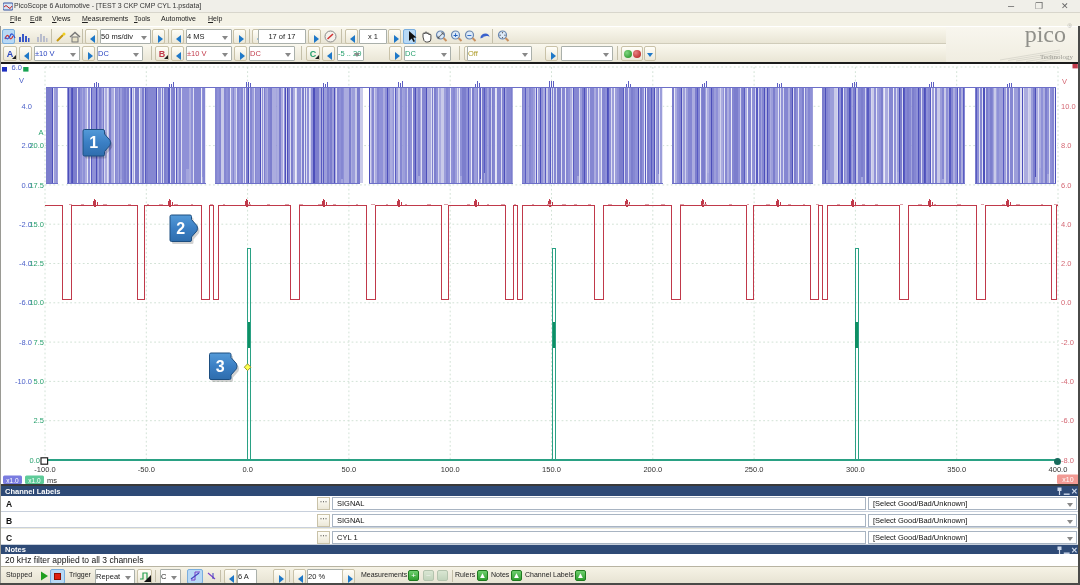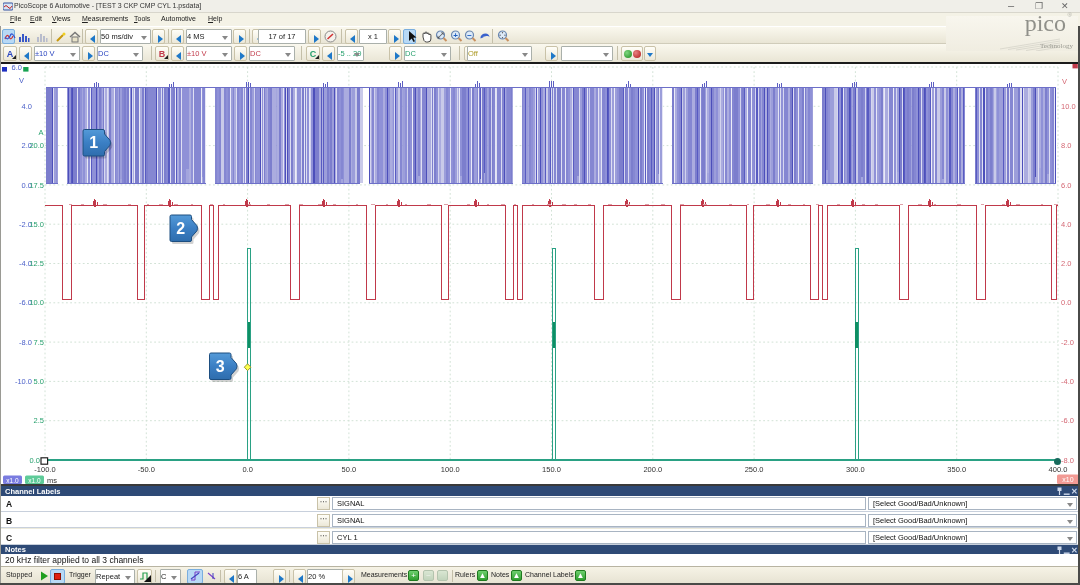--- a/index.html
+++ b/index.html
@@ -219,21 +219,21 @@
     </div>
     <div class="sep" style="left:617px"></div>
     <div class="btn fr" style="left:621px;width:22px">
       <span class="dots" style="left:2px;background:radial-gradient(circle at 35% 35%,#7fd67f,#1d8a1d)"></span>
       <span class="dots" style="left:10.5px;background:radial-gradient(circle at 35% 35%,#e88080,#b01818)"></span>
     </div>
     <div class="btn fr" style="left:644px;width:12px">
       <span class="caret" style="border-top-color:#1e78c8;right:2.5px"></span>
     </div>
   </div>
-<div style="position:absolute;left:946px;top:16px;width:132px;height:35px;background:linear-gradient(#f8f6ee,#f0ede1)">
+<div style="position:absolute;left:946px;top:27px;width:132px;height:35px;background:linear-gradient(#f8f6ee,#f0ede1)">
 <span style="position:absolute;right:12px;top:-6px;font-family:'Liberation Serif',serif;font-size:24px;color:#90908a">pico</span>
 <span style="position:absolute;right:6px;top:-4px;font-size:6px;color:#b0b0a8">®</span>
 <svg width="62" height="15" style="position:absolute;right:16px;top:20px;opacity:0.5">
       <g stroke="#a8a8a0" stroke-width="0.6" fill="none">
         <path d="M0,13 L60,3"></path>
         <path d="M8,13.5 L60,5"></path>
         <path d="M16,14 L60,7"></path>
         <path d="M26,14.5 L60,9"></path>
         <path d="M36,15 L60,11"></path>
       </g>

